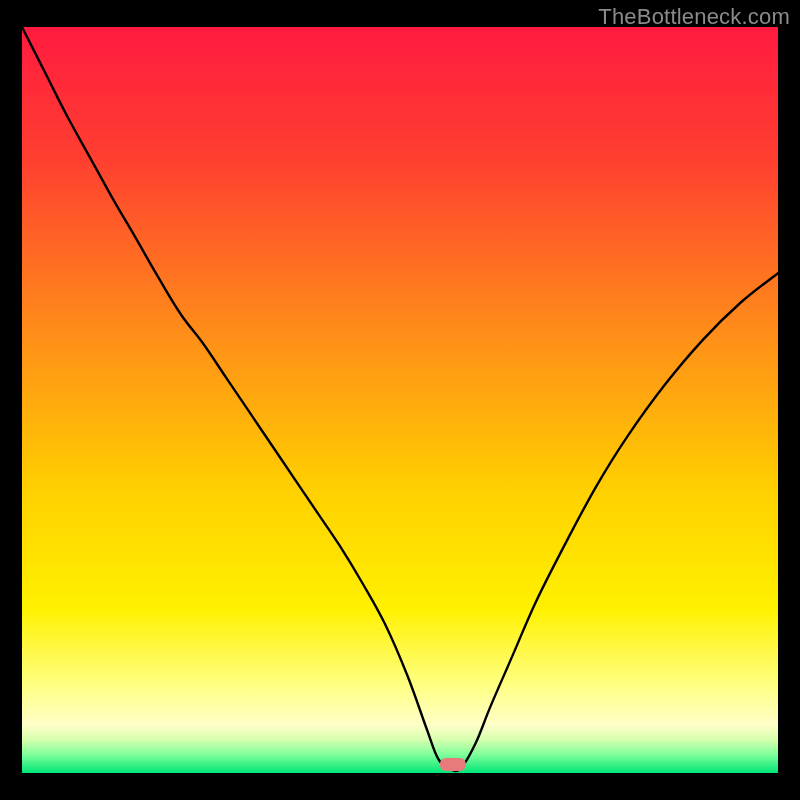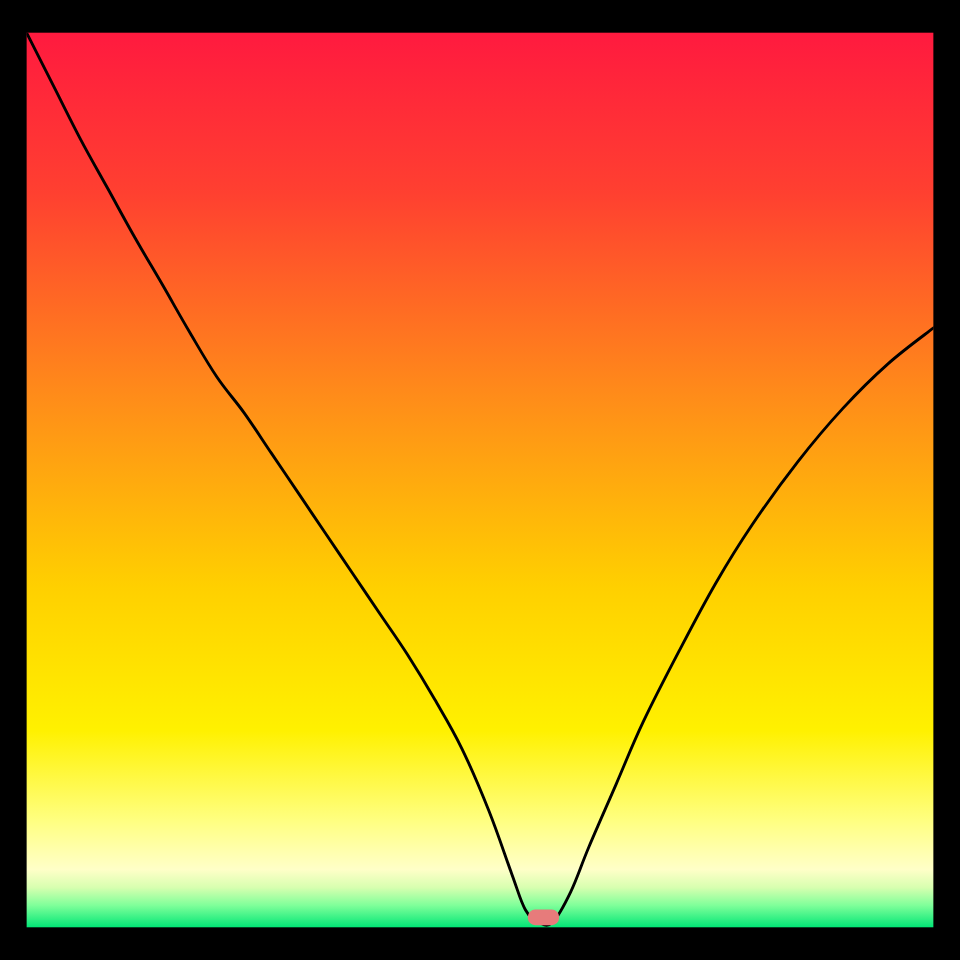--- a/index.html
+++ b/index.html
@@ -33,20 +33,21 @@
     top: 27px;
     width: 756px;
     height: 746px;
     display: block;
   }
 </style>
 </head>
 <body>
 <div class="frame">
 
+  <div class="watermark">TheBottleneck.com</div>
 
   <svg class="plot" viewBox="0 0 756 746" preserveAspectRatio="none">
     <defs>
 
       <linearGradient id="bg" x1="0" y1="0" x2="0" y2="1">
         <stop offset="0.00" stop-color="#ff1a3f"></stop>
         <stop offset="0.18" stop-color="#ff4030"></stop>
         <stop offset="0.40" stop-color="#ff8a1a"></stop>
         <stop offset="0.62" stop-color="#ffd000"></stop>
         <stop offset="0.78" stop-color="#fff100"></stop>

